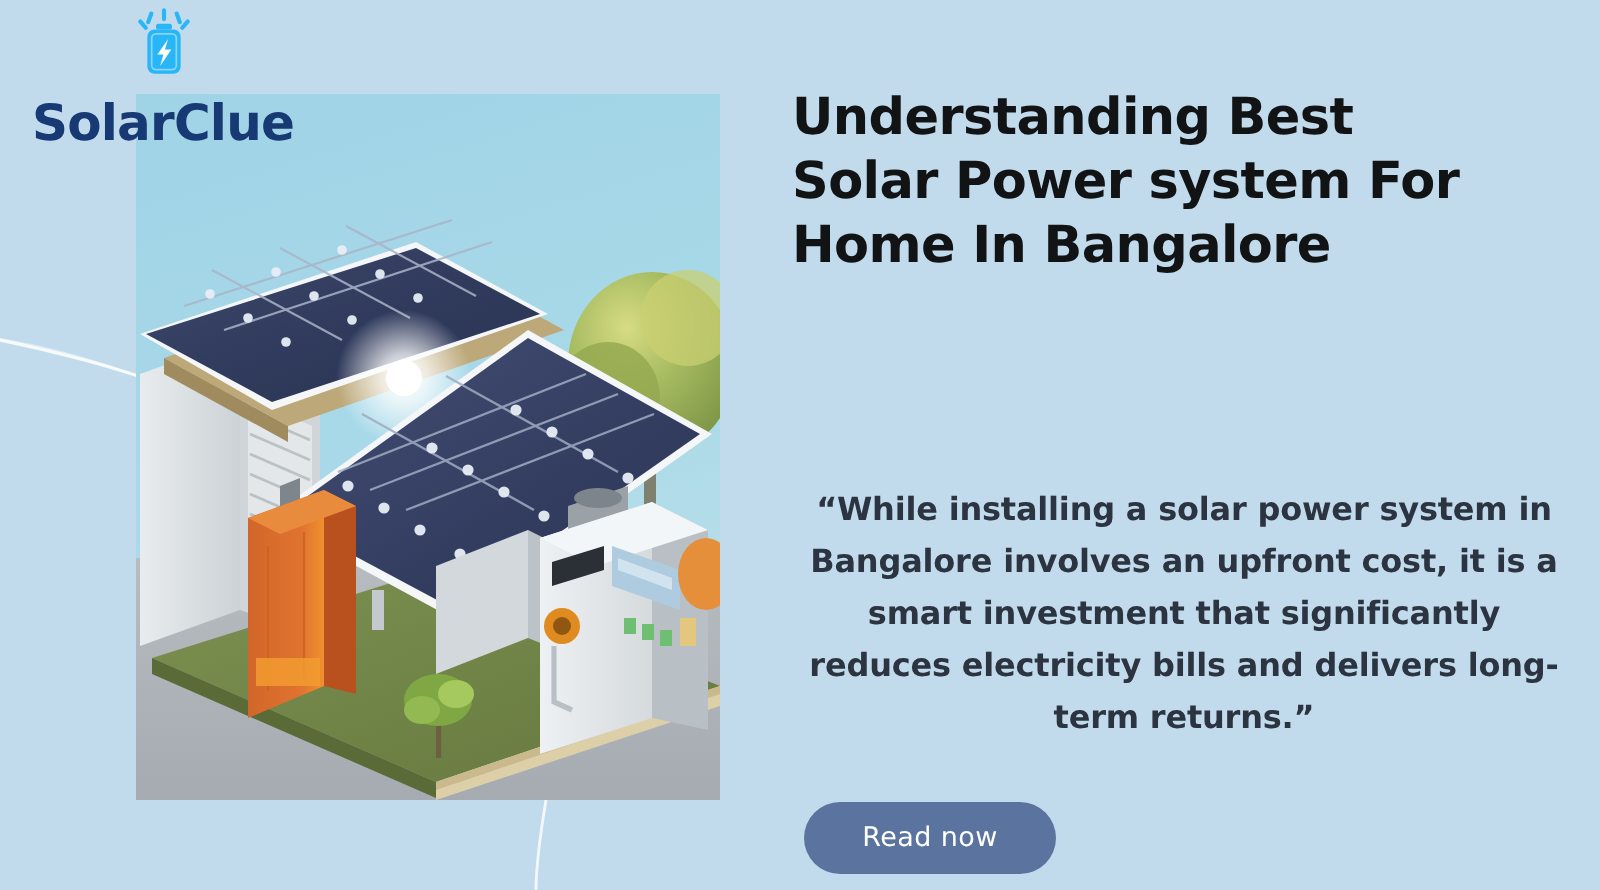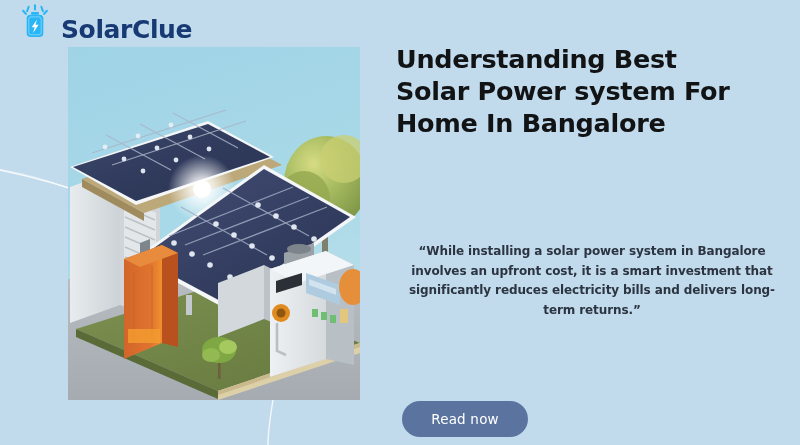--- a/index.html
+++ b/index.html
@@ -23,23 +23,24 @@
     pointer-events: none;
     z-index: 0;
   }
 
   
   .logo {
     position: absolute;
     left: 16px;
     top: 4px;
     display: flex;
-    align-items: flex-end;
+    align-items: center;
     gap: 7px;
     z-index: 5;
+    flex-direction: column;
   }
   .logo-mark {
     width: 38px;
     height: 38px;
     display: block;
   }
   .logo-text {
     font-family: "DejaVu Sans", sans-serif;
     font-size: 25px;
     font-weight: bold;
@@ -85,21 +86,21 @@
     color: #111315;
   }
 
   .quote {
     position: absolute;
     left: 6px;
     top: 242px;
     width: 388px;
     text-align: center;
     font-family: "DejaVu Sans", sans-serif;
-    font-size: 12px;
+    font-size: 16px;
     font-weight: bold;
     line-height: 1.63;
     letter-spacing: -0.1px;
     color: #2b3440;
   }
 
   .cta-wrap {
     position: absolute;
     left: 10px;
     top: 401px;

